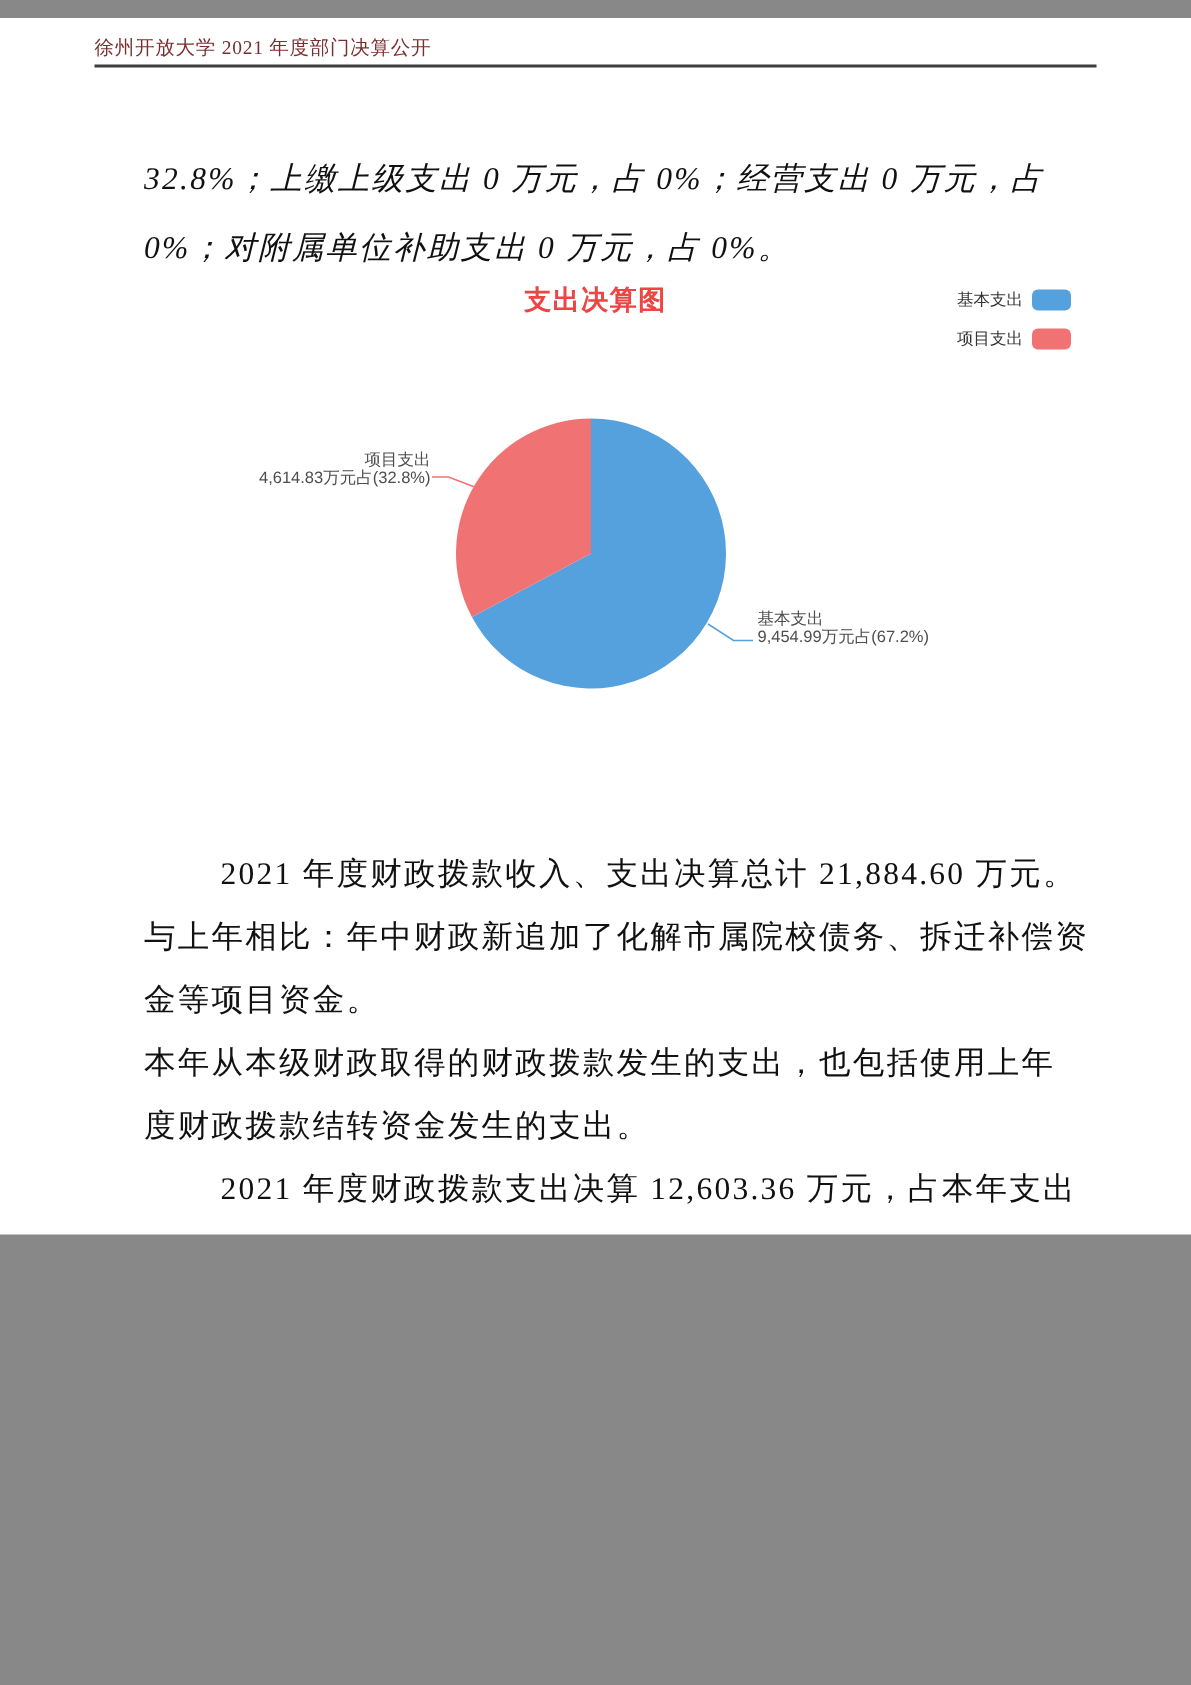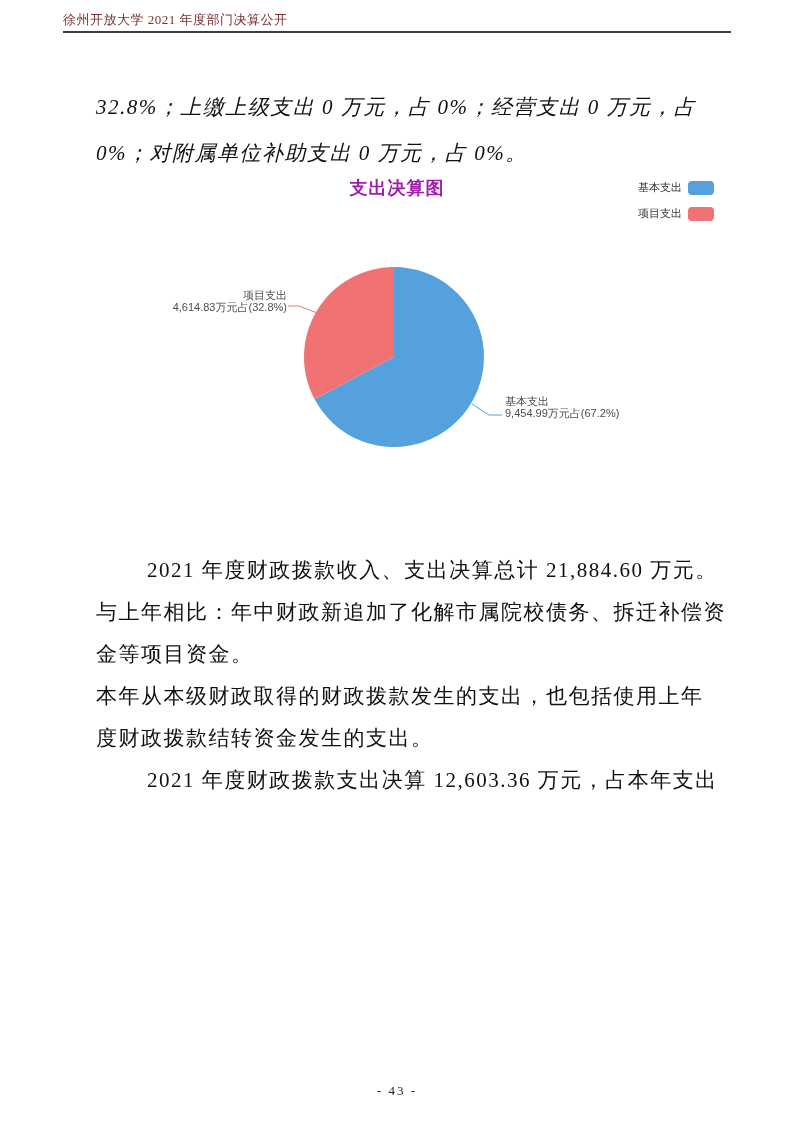--- a/index.html
+++ b/index.html
@@ -1,19 +1,19 @@
 <!DOCTYPE html>
 <html><head>
 <meta charset="utf-8">
 <style>
   html,body { margin:0; padding:0; background:#888; }
   .page {
     position: relative;
-    width: 794px; height: 1123px;
-    margin: 0 auto;
+    width: 794px; height: 811px;
+    margin: 12px auto;
     background: #ffffff;
     overflow: hidden;
     font-family: "Liberation Serif", "DejaVu Serif", serif;
     color: #111;
   }
   
   .header-title {
     position: absolute; left: 63px; top: 11px;
     font-size: 13px; letter-spacing: 0.5px;
     color: #7a2f2f;
@@ -36,21 +36,21 @@
   .doc-line.indent { text-indent: 51px; }
   .doc-line.heading { font-weight: bold; }
   
   .chart {
     position: absolute; left: 0; top: 170px; width: 794px; height: 300px;
     font-family: "Liberation Sans", "DejaVu Sans", sans-serif;
   }
   .chart-title {
     position: absolute; left: 0; top: 6px; width: 100%;
     text-align: center; font-size: 18px; font-weight: bold;
-    color: #a21caf; letter-spacing: 1px;
+    color: #ef4444; letter-spacing: 1px;
   }
   .legend { position: absolute; right: 80px; top: 10px; }
   .legend-item { display: flex; align-items: center; justify-content: flex-end; margin-bottom: 11px; }
   .legend-label { font-size: 11px; color: #333; }
   .legend-swatch { width: 26px; height: 14px; border-radius: 4px; margin-left: 6px; }
   .pie-svg { position: absolute; left: 0; top: 0; }
   .pie-label { position: absolute; font-size: 11px; line-height: 12px; color: #4d4d4d; }
   .pie-label.left  { right: 507px; top: 119px; text-align: right; }
   .pie-label.right { left: 505px; top: 225px; text-align: left; }
   

